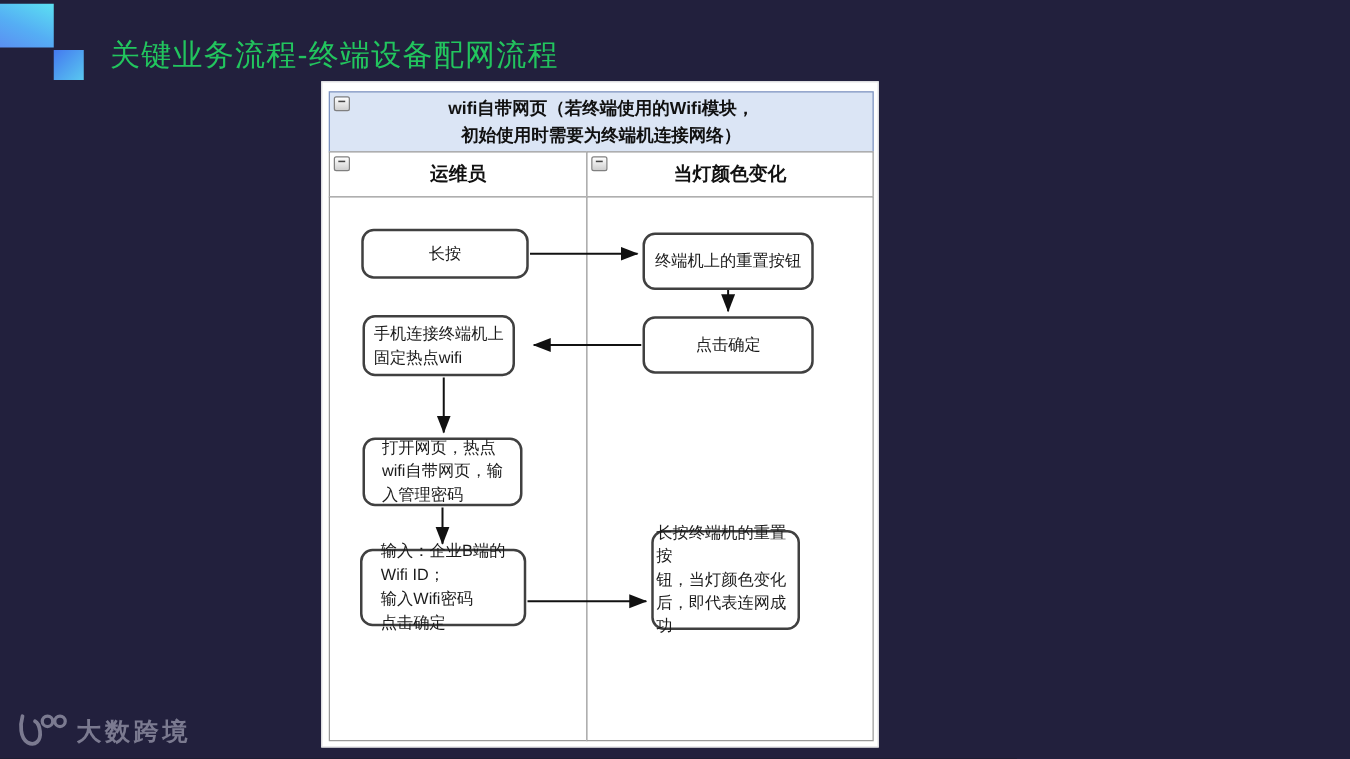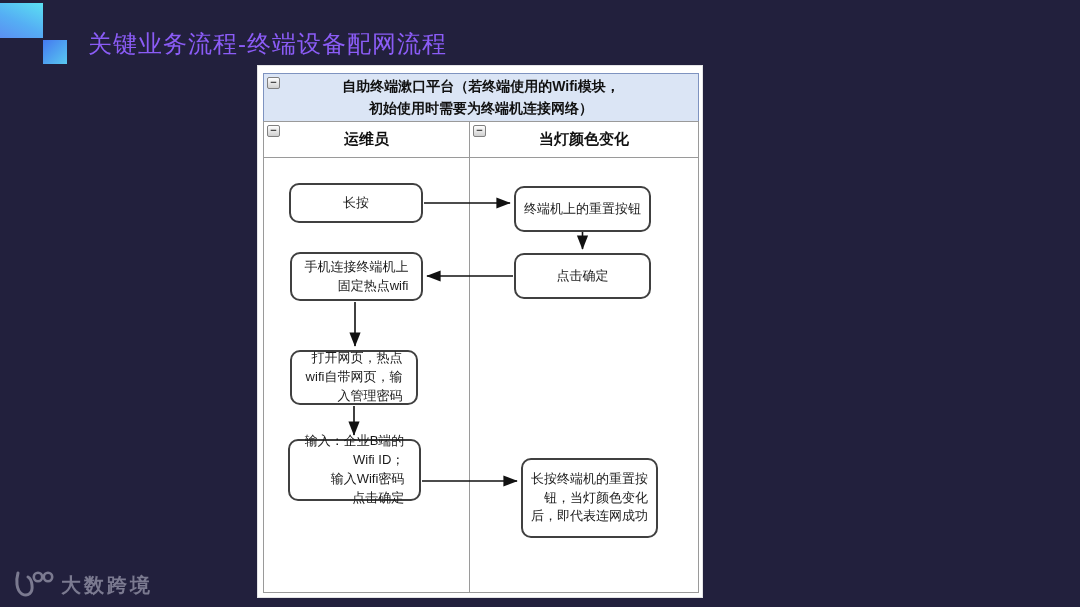--- a/index.html
+++ b/index.html
@@ -13,21 +13,21 @@
     position:absolute; left:-2px; top:3px; width:45px; height:35px;
     background:linear-gradient(205deg,#5be0f2 0%,#55aef4 55%,#5b8ef2 100%);
   }
   .sq-small {
     position:absolute; left:43px; top:40px; width:24px; height:24px;
     background:linear-gradient(135deg,#4479f0 0%,#59c8f0 100%);
   }
   
   .title {
     position:absolute; left:88px; top:28px;
-    font-size:24px; font-weight:500; color:#8b5cf6; letter-spacing:1px;
+    font-size:24px; font-weight:500; color:#22c55e; letter-spacing:1px;
     white-space:nowrap;
   }
   
   .panel {
     position:absolute; left:257px; top:65px; width:446px; height:533px;
     background:#ffffff; border:1px solid #e3e3e6;
   }
   .pool-header {
     position:absolute; left:5px; top:7px; width:436px; height:49px;
     background:#dbe5f5; border:1px solid #7e93c0;
@@ -54,21 +54,21 @@
     border:1px solid #808080; border-radius:2px;
     background:linear-gradient(#ffffff,#cfcfcf);
     font-size:11px; line-height:9px; text-align:center; color:#444;
     cursor:pointer;
   }
   
   .node {
     position:absolute; background:#fff;
     border:2px solid #404040; border-radius:10px;
     display:flex; align-items:center; justify-content:center;
-    font-size:13px; color:#1b1b1b; text-align:right;
+    font-size:13px; color:#1b1b1b; text-align:left;
     line-height:1.45; white-space:pre-line; padding:1px 2px;
   }
   .arrows { position:absolute; left:0; top:0; width:446px; height:533px; pointer-events:none; }
   
   .logo {
     position:absolute; left:12px; top:568px; height:34px;
     display:flex; align-items:center; gap:7px;font-family:Liberation Serif, serif;
   }
   .logo-text {
     font-size:20px; font-weight:bold; color:#7b7a90; letter-spacing:3px;
@@ -81,21 +81,21 @@
 
   <div class="sq-big"></div>
   <div class="sq-small"></div>
 
   <h1 class="title">关键业务流程-终端设备配网流程</h1>
 
   <div class="panel">
 
     <div class="pool-header">
       <span class="collapse-btn" style="left:3px;top:3px;">−</span>
-      <div>自助终端漱口平台（若终端使用的Wifi模块，</div>
+      <div>wifi自带网页（若终端使用的Wifi模块，</div>
       <div>初始使用时需要为终端机连接网络）</div>
     </div>
 
     <div class="lane-head lh-left">
       <span class="collapse-btn" style="left:3px;top:3px;">−</span>
       <span>运维员</span>
     </div>
     <div class="lane-head lh-right">
       <span class="collapse-btn" style="left:3px;top:3px;">−</span>
       <span>当灯颜色变化</span>
@@ -115,35 +115,35 @@
       <line x1="255" y1="210" x2="169" y2="210" stroke="#111" stroke-width="1.6" marker-end="url(#arr)"></line>
       <line x1="97" y1="236" x2="97" y2="280" stroke="#111" stroke-width="1.6" marker-end="url(#arr)"></line>
       <line x1="96" y1="340" x2="96" y2="369" stroke="#111" stroke-width="1.6" marker-end="url(#arr)"></line>
       <line x1="164" y1="415" x2="259" y2="415" stroke="#111" stroke-width="1.6" marker-end="url(#arr)"></line>
     </svg>
 
     <div class="node" style="left:31px;top:117px;width:134px;height:40px;">长按</div>
 
     <div class="node" style="left:256px;top:120px;width:137px;height:46px;">终端机上的重置按钮</div>
 
-    <div class="node" style="left:32px;top:186px;width:133px;height:49px;">手机连接终端机上
+    <div class="node" style="left:32px;top:186px;width:122px;height:49px;">手机连接终端机上
 固定热点wifi</div>
 
     <div class="node" style="left:256px;top:187px;width:137px;height:46px;">点击确定</div>
 
     <div class="node" style="left:32px;top:284px;width:128px;height:55px;">打开网页，热点
 wifi自带网页，输
 入管理密码</div>
 
     <div class="node" style="left:30px;top:373px;width:133px;height:62px;">输入：企业B端的
 Wifi ID；
 输入Wifi密码
 点击确定</div>
 
-    <div class="node" style="left:263px;top:392px;width:137px;height:80px;">长按终端机的重置按
+    <div class="node" style="left:263px;top:358px;width:119px;height:80px;">长按终端机的重置按
 钮，当灯颜色变化
 后，即代表连网成功</div>
   </div>
 
   <div class="logo">
     <svg width="42" height="30" viewBox="0 0 42 30">
       <path d="M6,3 C4,10 4,20 10,24 C16,27 21,23 20,15 C19.5,11 18,8 16,7" fill="none" stroke="#7b7a90" stroke-width="3" stroke-linecap="round"></path>
       <circle cx="26" cy="7" r="4.2" fill="none" stroke="#7b7a90" stroke-width="2.6"></circle>
       <circle cx="36" cy="7" r="4.2" fill="none" stroke="#7b7a90" stroke-width="2.6"></circle>
     </svg>

